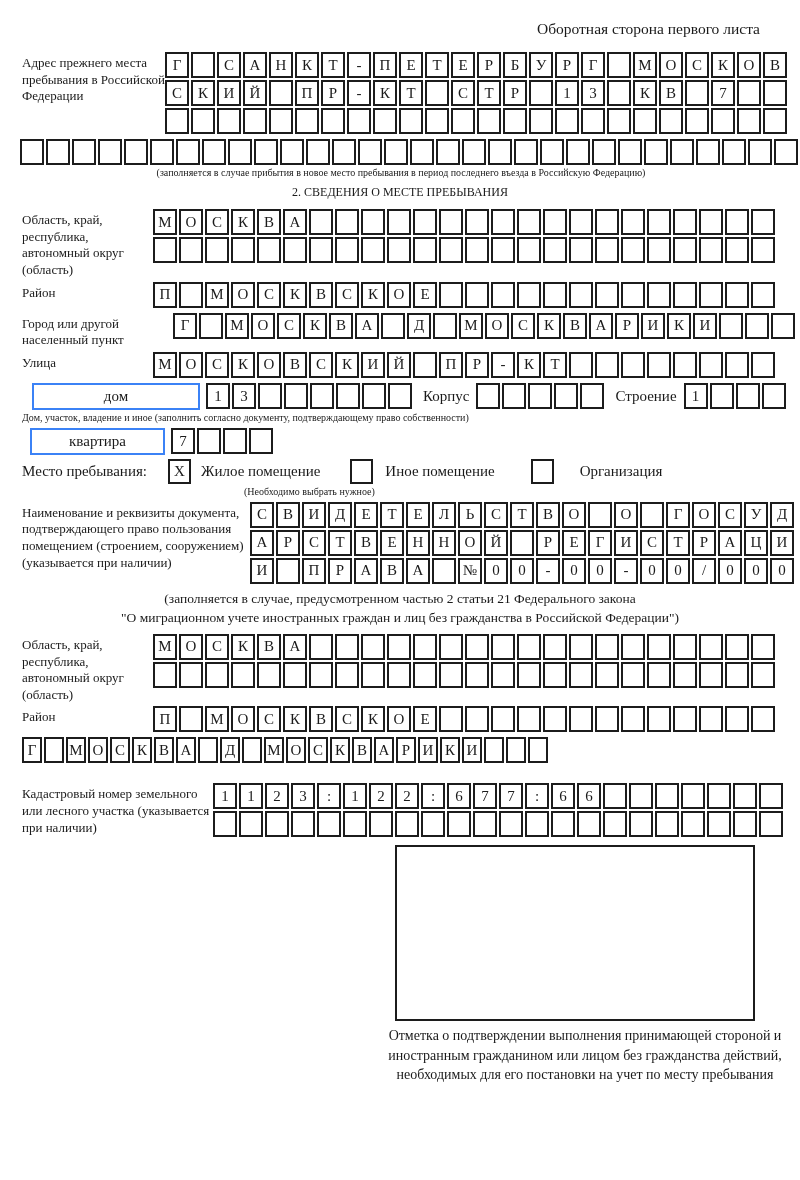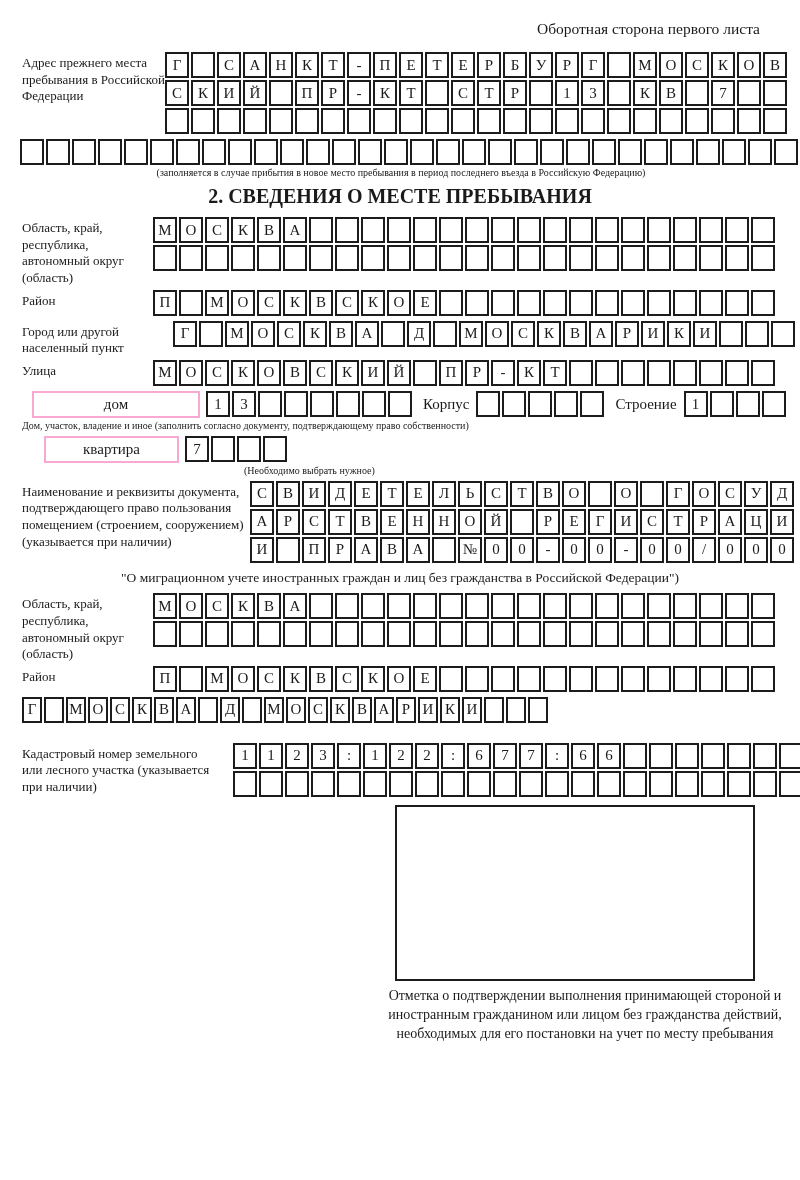--- a/index.html
+++ b/index.html
@@ -17,26 +17,26 @@
     display:flex;align-items:center;justify-content:center;
     font-size:15px;line-height:1;flex:0 0 auto;background:#fff;
   }
   .narrow .cell{width:16px;}
   
   .field{display:flex;align-items:flex-start;margin-bottom:3px;}
   .flabel{font-size:13px;line-height:1.28;flex:0 0 auto;padding-top:3px;}
   .fgrid{flex:0 0 auto;}
   .hint{font-size:10px;line-height:1.2;margin:2px 0 4px 0;}
   .hint.center{text-align:center;}
-  .sec-title{text-align:center;font-weight:bold;font-size:20px;margin:6px 0 9px 0;}
+  .sec-title{text-align:center;font-weight:normal;font-size:12px;margin:6px 0 9px 0;}
   .note-line{text-align:center;font-size:13.5px;line-height:1.45;}
   
   .inline-row{display:flex;align-items:center;margin:2px 0 2px 0;}
   .wide-box{
-    border:2px solid #f9a8d4;height:23px;display:flex;align-items:center;
+    border:2px solid #3b82f6;height:23px;display:flex;align-items:center;
     justify-content:center;font-size:15px;background:#fff;flex:0 0 auto;
   }
   .inline-label{font-size:15px;padding:0 7px 0 9px;flex:0 0 auto;}
   
   .stay-row{display:flex;align-items:center;margin:4px 0 1px 0;}
   .stay-label{font-size:15px;flex:0 0 auto;}
   .checkbox{
     width:19px;height:21px;border:2px solid #1c1c1c;display:flex;align-items:center;
     justify-content:center;font-size:15px;flex:0 0 auto;background:#fff;
   }
@@ -354,30 +354,39 @@
     <div class="inline-label">Строение</div>
     <div class="grid-row" style="margin:0;">
         <div class="cell">1</div>
         <div class="cell"></div>
         <div class="cell"></div>
         <div class="cell"></div>
       </div>
   </div>
   <div class="hint">Дом, участок, владение и иное (заполнить согласно документу, подтверждающему право собственности)</div>
 
-  <div class="inline-row" style="margin-left:22px;">
+  <div class="inline-row" style="margin-left:8px;">
     <div class="wide-box" style="width:131px;">квартира</div>
     <div class="grid-row" style="margin:0 0 0 6px;">
         <div class="cell">7</div>
         <div class="cell"></div>
         <div class="cell"></div>
         <div class="cell"></div>
       </div>
   </div>
 
+  <div class="stay-row">
+    <div class="stay-label" style="width:146px;">Место пребывания:</div>
+    <div class="checkbox">X</div>
+    <div class="opt-label" style="margin:0 30px 0 10px;">Жилое помещение</div>
+    <div class="checkbox"></div>
+    <div class="opt-label" style="margin:0 36px 0 12px;">Иное помещение</div>
+    <div class="checkbox"></div>
+    <div class="opt-label" style="margin:0 0 0 26px;">Организация</div>
+  </div>
   <div class="hint" style="padding-left:222px;">(Необходимо выбрать нужное)</div>
 
   <div class="field" style="margin-top:2px;">
     <div class="flabel" style="width:228px;">Наименование и реквизиты документа, подтверждающего право пользования помещением (строением, сооружением) (указывается при наличии)</div>
     <div class="fgrid">
       <div class="grid-row">
           <div class="cell">С</div>
           <div class="cell">В</div>
           <div class="cell">И</div>
           <div class="cell">Д</div>
@@ -441,20 +450,21 @@
           <div class="cell">0</div>
           <div class="cell">0</div>
           <div class="cell">/</div>
           <div class="cell">0</div>
           <div class="cell">0</div>
           <div class="cell">0</div>
         </div>
     </div>
   </div>
 
+  <div class="note-line" style="margin-right:22px;">(заполняется в случае, предусмотренном частью 2 статьи 21 Федерального закона</div>
   <div class="note-line" style="margin-right:22px;margin-bottom:6px;">"О миграционном учете иностранных граждан и лиц без гражданства в Российской Федерации")</div>
 
   <div class="field">
     <div class="flabel" style="width:131px;">Область, край, республика, автономный округ (область)</div>
     <div class="fgrid">
       <div class="grid-row">
           <div class="cell">М</div>
           <div class="cell">О</div>
           <div class="cell">С</div>
           <div class="cell">К</div>
@@ -564,21 +574,21 @@
           <div class="cell">И</div>
           <div class="cell">К</div>
           <div class="cell">И</div>
           <div class="cell"></div>
           <div class="cell"></div>
           <div class="cell"></div>
         </div>
     </div>
   </div>
 
-  <div class="field" style="margin-top:18px;gap:20px;">
+  <div class="field" style="margin-top:18px;">
     <div class="flabel" style="width:191px;">Кадастровый номер земельного или лесного участка (указывается при наличии)</div>
     <div class="fgrid">
       <div class="grid-row">
           <div class="cell">1</div>
           <div class="cell">1</div>
           <div class="cell">2</div>
           <div class="cell">3</div>
           <div class="cell">:</div>
           <div class="cell">1</div>
           <div class="cell">2</div>

